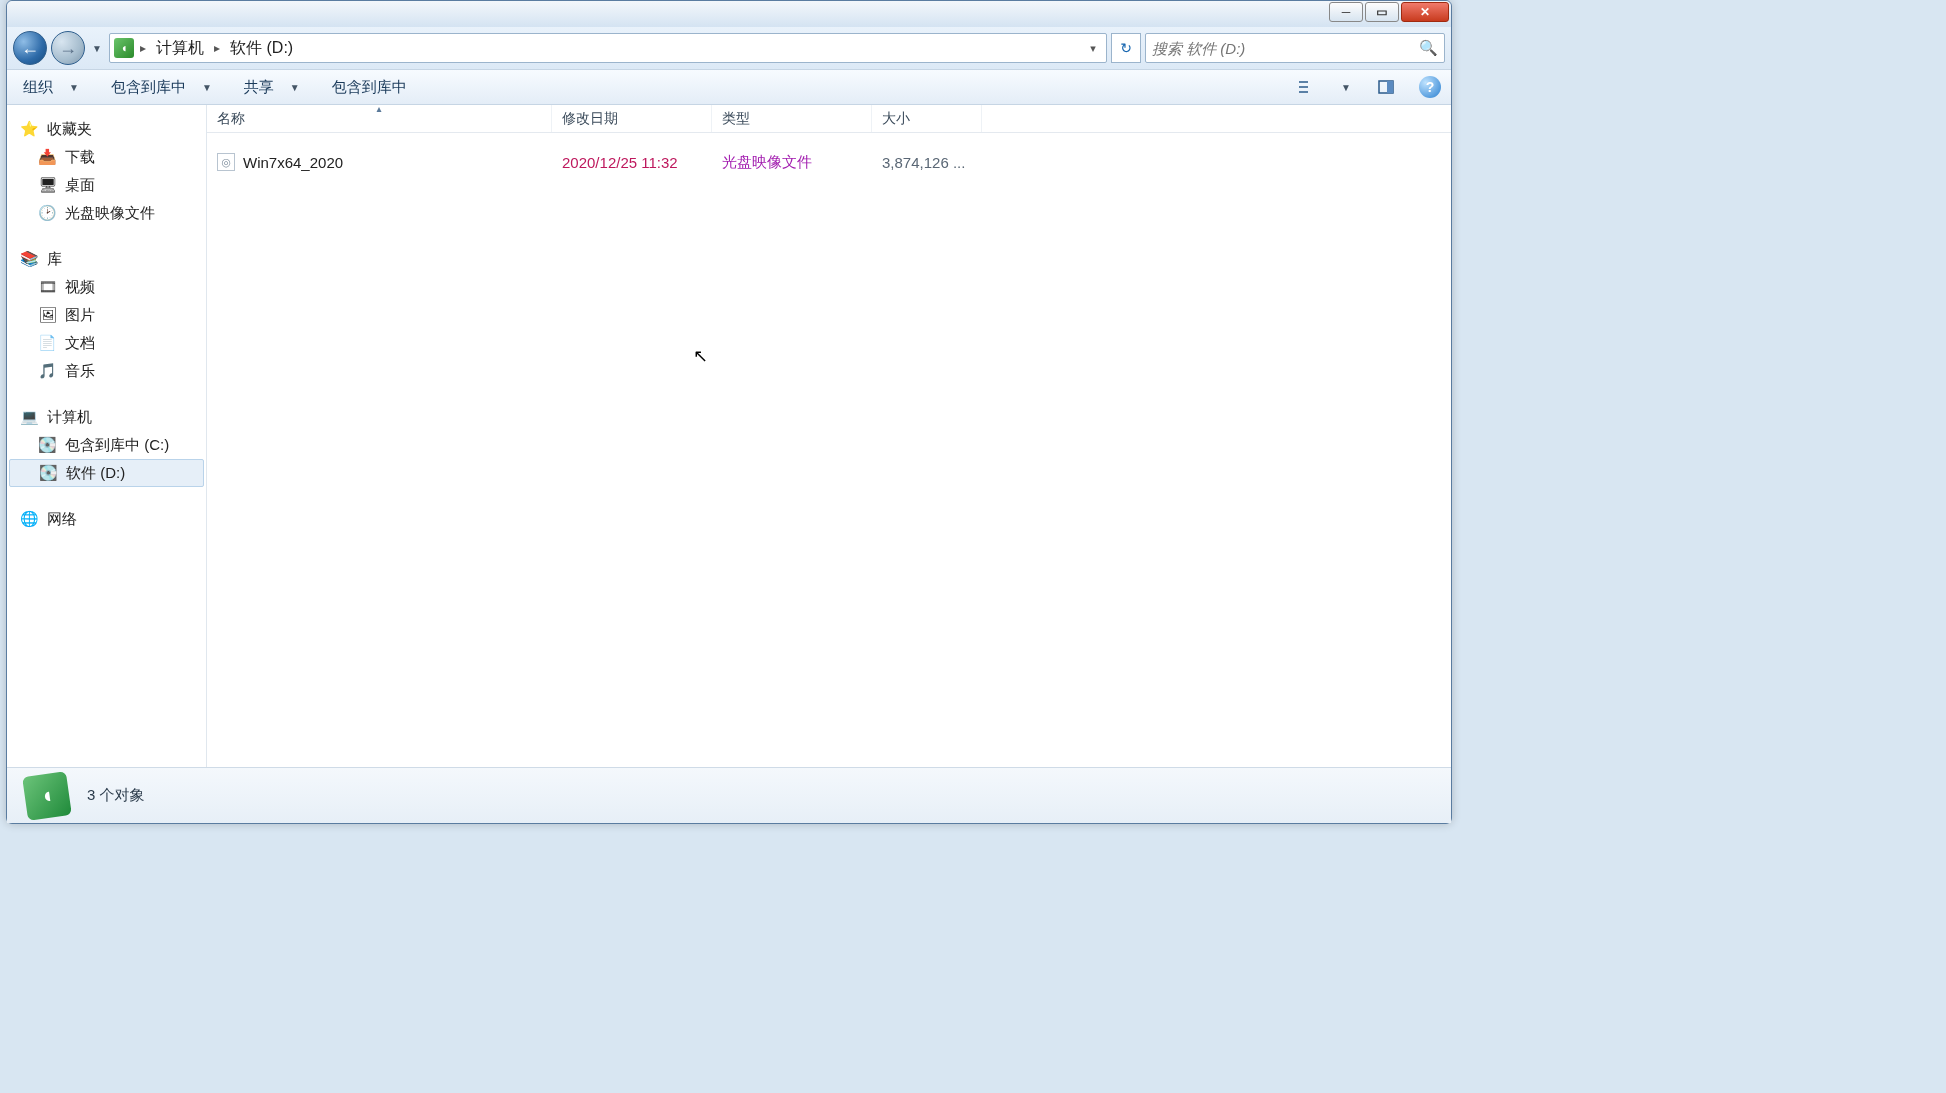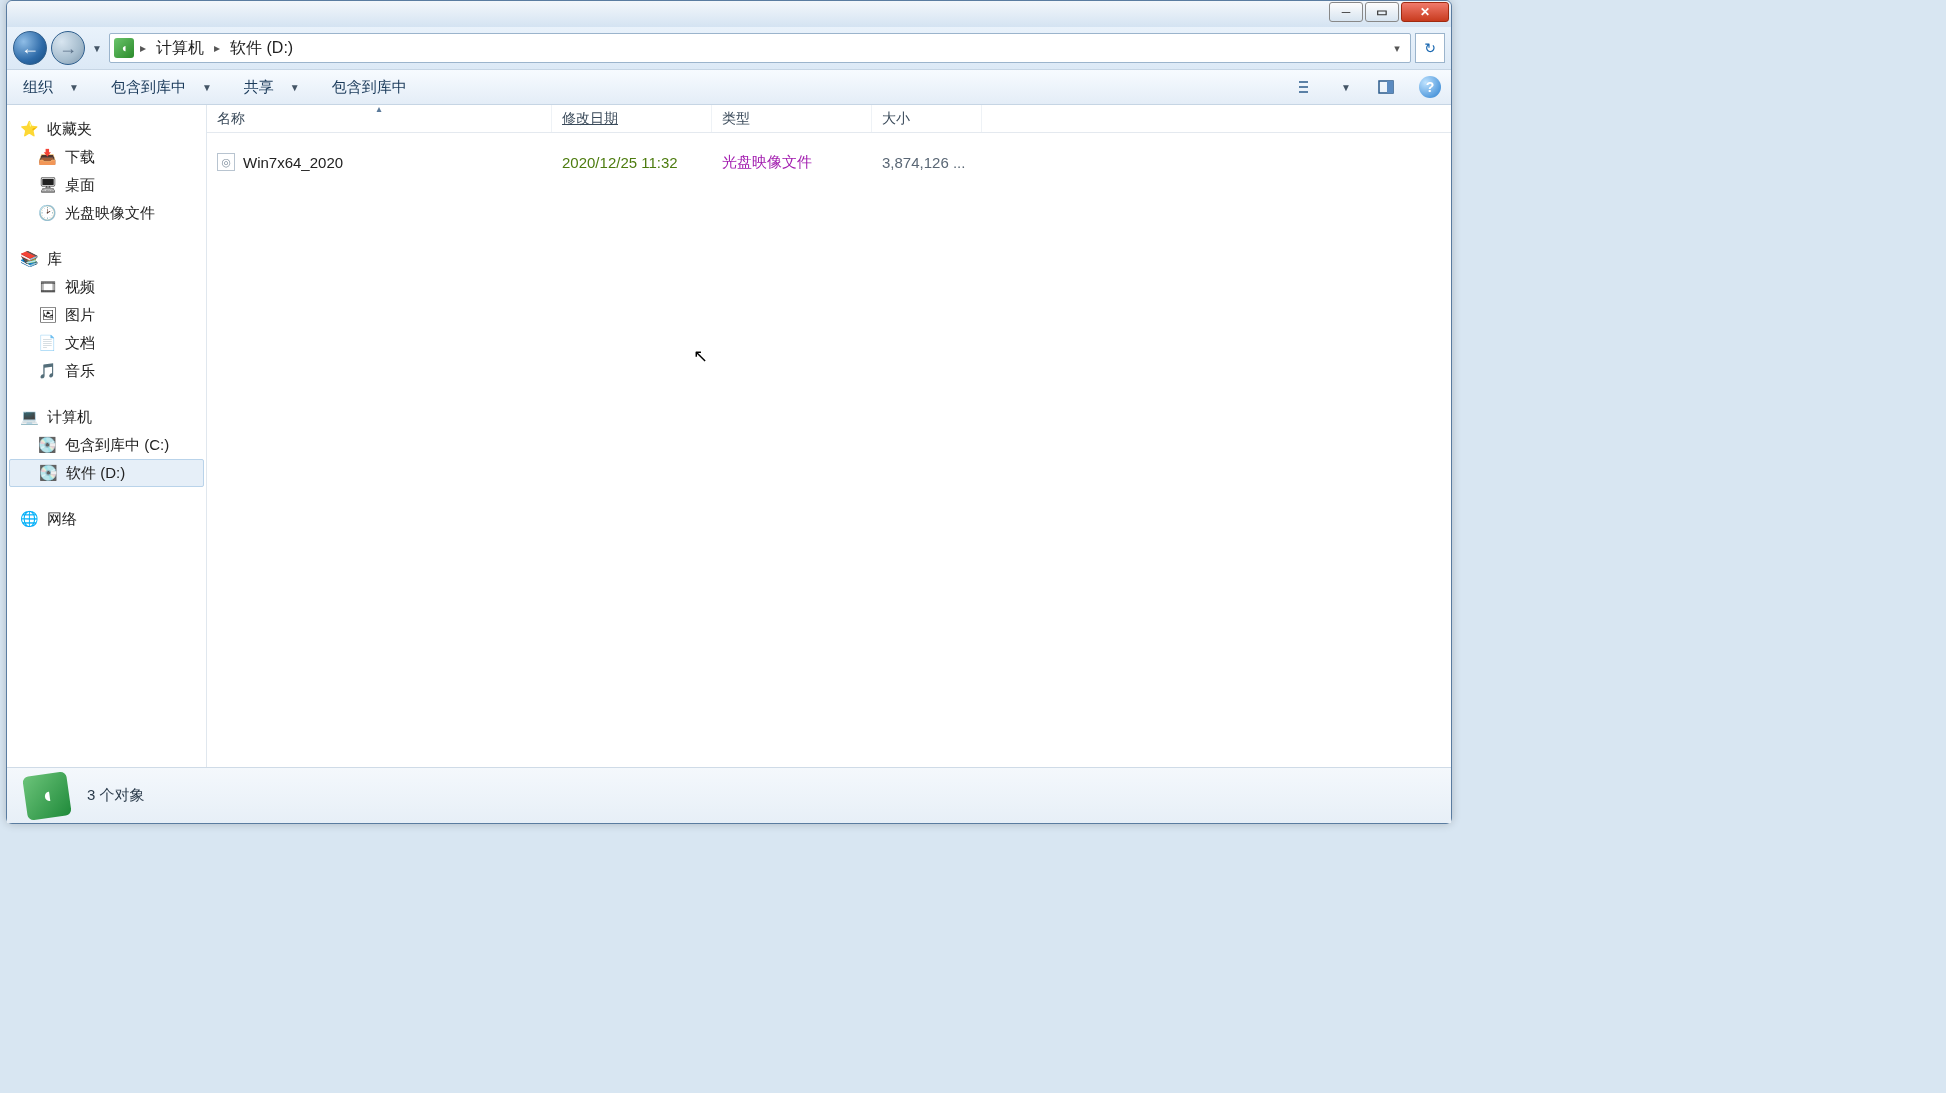--- a/index.html
+++ b/index.html
@@ -83,31 +83,31 @@
 .sitem.sel{ background:#e6eff8; border:1px solid #b9d3ea; border-radius:2px; margin:0 2px; padding-left:30px;}
 .sicon-s { width:18px;height:18px; display:inline-flex;align-items:center;justify-content:center;}
 
 .content { flex:1; display:flex; flex-direction:column; min-width:0;gap:12px;}
 .colhead {
   height:28px; border-bottom:1px solid #e4e9ef; display:flex; align-items:center;
   font-size:14px; color:#3a4a5a; user-select:none;
 }
 .col { padding:0 10px; border-right:1px solid #eef2f6; height:100%; display:flex; align-items:center; position:relative;}
 .col-name{width:345px;}
-.col-date{width:160px;text-decoration:underline;}
+.col-date{width:160px;}
 .col-type{width:160px;}
 .col-size{width:110px;}
 .sort-ind{ position:absolute; top:-2px; left:50%; transform:translateX(-50%); font-size:10px; color:#5a7a9a;}
 
 .filerow{
   height:34px; display:flex; align-items:center; font-size:15px; color:#222;
 }
 .filerow .cell{ padding:0 10px; }
 .cell-name{width:345px; display:flex; align-items:center; gap:8px;}
-.cell-date{width:160px; color:#4d7c0f;}
+.cell-date{width:160px; color:#be185d;}
 .cell-type{width:160px; color:#a21caf;}
 .cell-size{width:110px; color:#5a6775;}
 .fico{width:18px;height:18px; border:1px solid #b8c4d0; background:#fff; display:inline-flex;align-items:center;justify-content:center; font-size:11px; color:#7a8a9a;}
 
 .cursor{position:absolute; left:486px; top:240px; font-size:18px; color:#000; pointer-events:none;}
 
 
 .status{
   height:56px; border-top:1px solid #cfdbe7; background:linear-gradient(#f4f8fc,#e7eff7);
   display:flex; align-items:center; padding:0 18px; gap:18px;
@@ -135,20 +135,24 @@
     <div class="nav-dd">▼</div>
     <div class="address">
       <span class="addr-icon">◖</span>
       <span class="addr-sep">▸</span>
       <span class="addr-seg">计算机</span>
       <span class="addr-sep">▸</span>
       <span class="addr-seg">软件 (D:)</span>
       <span class="addr-dd">▾</span>
     </div>
     <div class="refresh">↻</div>
+    <div class="search">
+      <input placeholder="搜索 软件 (D:)" style="">
+      <span class="sicon">🔍</span>
+    </div>
   </div>
 
   <div class="toolbar">
     <div class="tbtn">
       <span>组织</span>
       <span class="tarrow">▼</span>
     </div>
     <div class="tbtn">
       <span>包含到库中</span>
       <span class="tarrow">▼</span>

